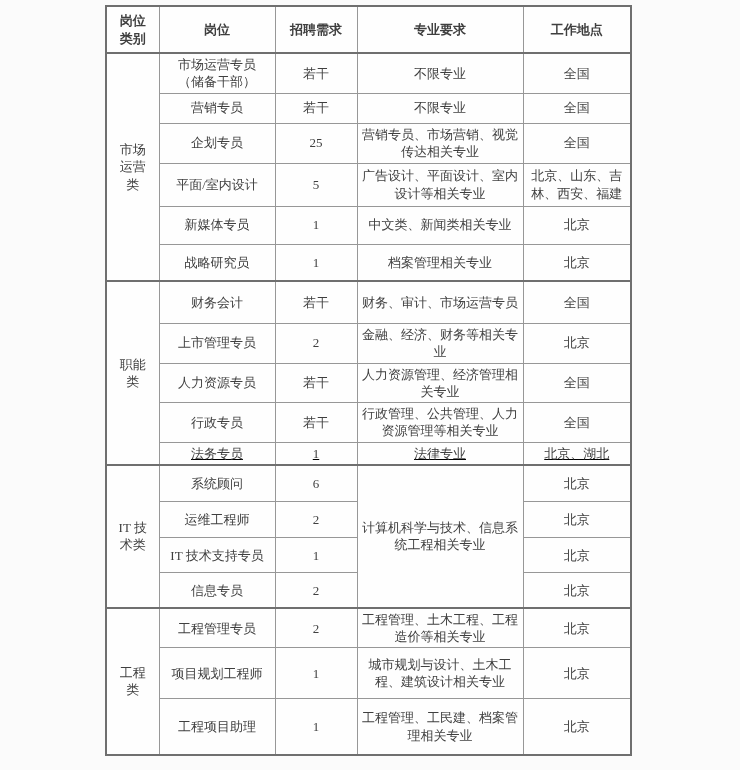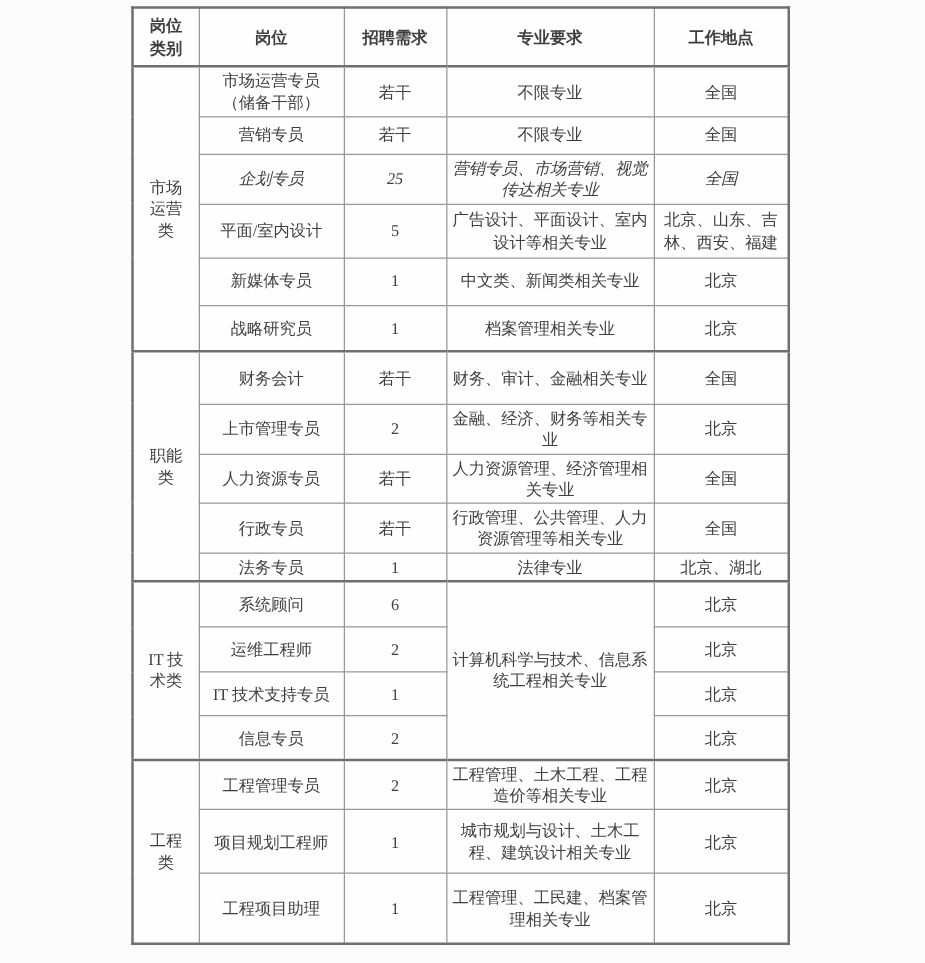--- a/index.html
+++ b/index.html
@@ -75,21 +75,21 @@
           <td>若干</td>
           <td>不限专业</td>
           <td>全国</td>
         </tr>
         <tr style="height: 30px;">
           <td>营销专员</td>
           <td>若干</td>
           <td>不限专业</td>
           <td>全国</td>
         </tr>
-        <tr style="height: 40px; font-style: italic;">
+        <tr style="height: 40px;">
           <td>企划专员</td>
           <td>25</td>
           <td>营销专员、市场营销、视觉传达相关专业</td>
           <td>全国</td>
         </tr>
         <tr style="height: 43px;">
           <td>平面/室内设计</td>
           <td>5</td>
           <td>广告设计、平面设计、室内设计等相关专业</td>
           <td>北京、山东、吉林、西安、福建</td>
@@ -104,42 +104,42 @@
           <td>战略研究员</td>
           <td>1</td>
           <td>档案管理相关专业</td>
           <td>北京</td>
         </tr>
         <tr class="section-start" style="height: 42px;">
           <td rowspan="5">职能
 类</td>
           <td>财务会计</td>
           <td>若干</td>
-          <td>财务、审计、金融相关专业</td>
+          <td>财务、审计、市场运营专员</td>
           <td>全国</td>
         </tr>
         <tr style="height: 40px;">
           <td>上市管理专员</td>
           <td>2</td>
           <td>金融、经济、财务等相关专业</td>
           <td>北京</td>
         </tr>
         <tr style="height: 38px;">
           <td>人力资源专员</td>
           <td>若干</td>
           <td>人力资源管理、经济管理相关专业</td>
           <td>全国</td>
         </tr>
         <tr style="height: 40px;">
           <td>行政专员</td>
           <td>若干</td>
           <td>行政管理、公共管理、人力资源管理等相关专业</td>
           <td>全国</td>
         </tr>
-        <tr style="height: 20px;">
+        <tr style="height: 20px; text-decoration: underline;">
           <td>法务专员</td>
           <td>1</td>
           <td>法律专业</td>
           <td>北京、湖北</td>
         </tr>
         <tr class="section-start" style="height: 37px;">
           <td rowspan="4">IT 技
 术类</td>
           <td>系统顾问</td>
           <td>6</td>

